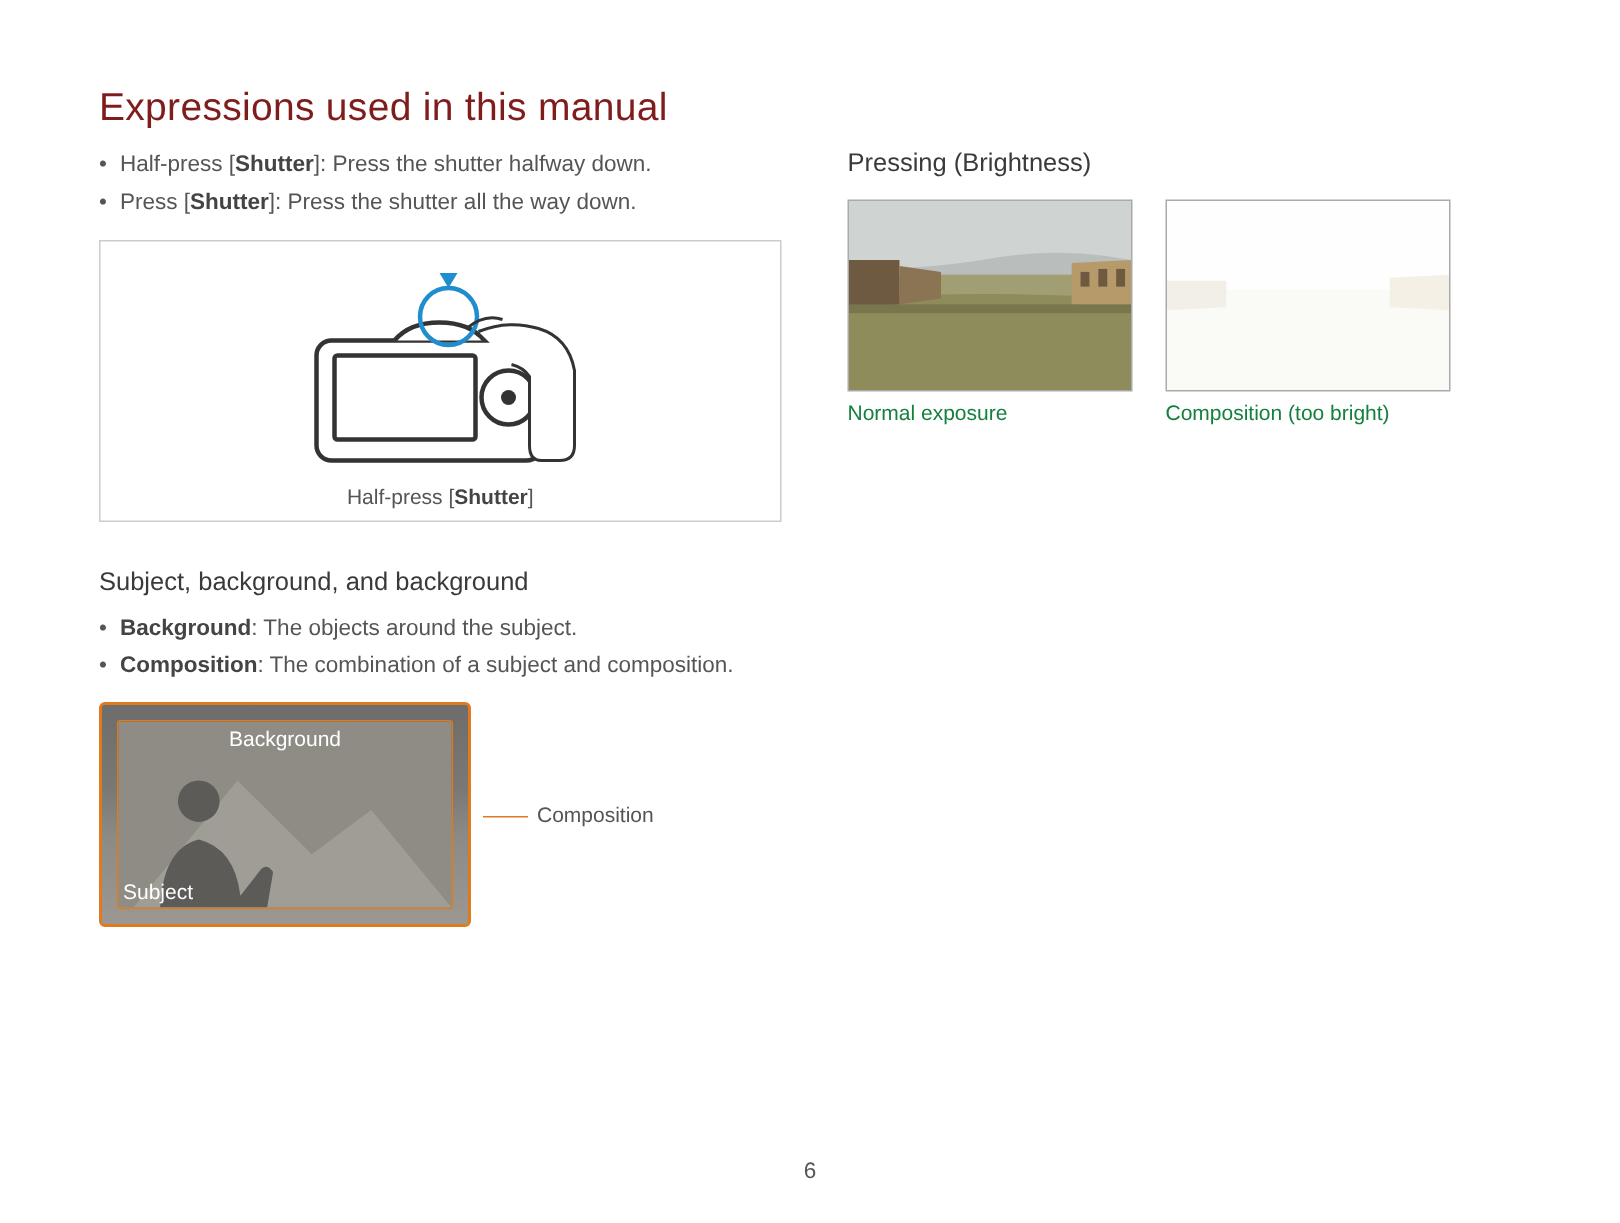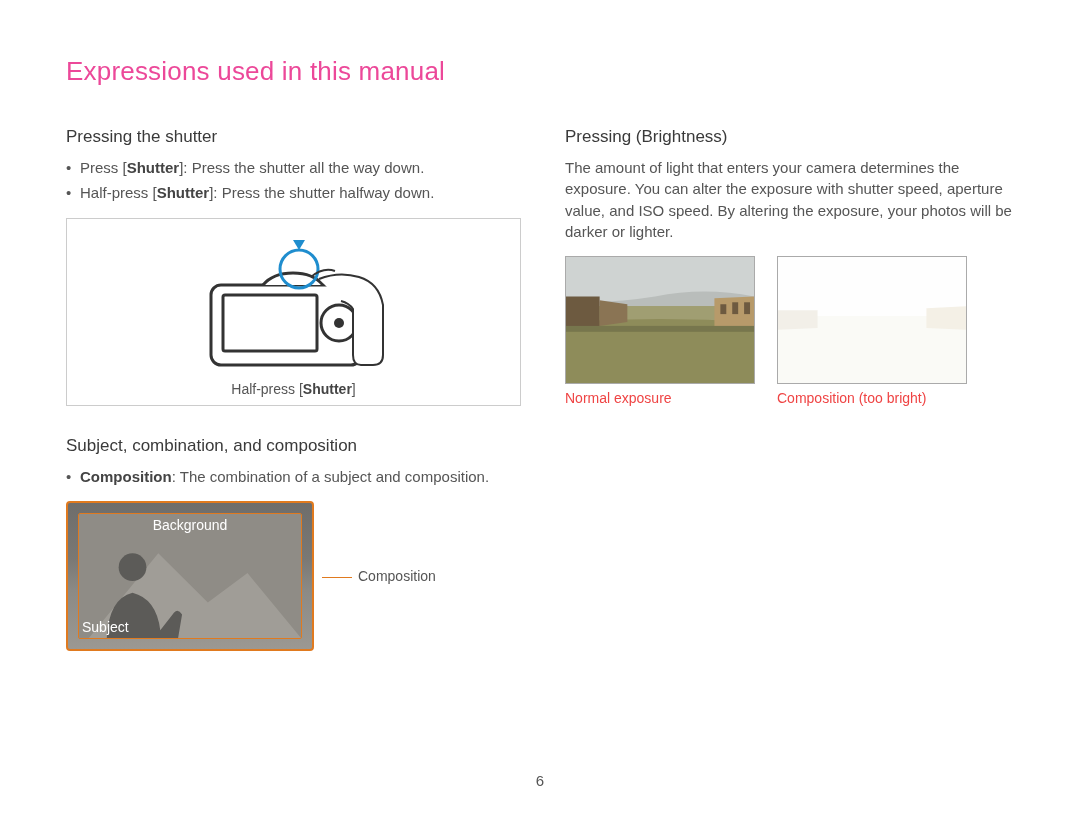--- a/index.html
+++ b/index.html
@@ -1,17 +1,17 @@
 <!DOCTYPE html>
 <html><head>
 <meta charset="utf-8">
 <style>
   html,body{margin:0;padding:0;background:#fff;font-family:"Helvetica Neue",Helvetica,Arial,sans-serif;color:#555;font-weight:300;}
   .page{width:1080px;height:815px;position:relative;box-sizing:border-box;padding:56px 60px 40px 66px;}
-  .title{color:#ec4899;font-size:26px;letter-spacing:.2px;margin-bottom:40px;font-weight:400;}
+  .title{color:#7f1d1d;font-size:26px;letter-spacing:.2px;margin-bottom:12px;font-weight:400;}
   .cols{display:flex;gap:44px;}
   .col{flex:1;min-width:0;}
   h3{font-size:17px;color:#3a3a3a;font-weight:400;margin:0 0 10px 0;}
   .body,.bullet{font-size:15px;line-height:1.42;color:#555;}
   ul.bul{list-style:none;padding:0;margin:0 0 14px 0;}
   ul.bul li{position:relative;padding-left:14px;margin-bottom:4px;}
   ul.bul li::before{content:"•";position:absolute;left:0;top:0;}
   .b{font-weight:600;color:#444;}
 
   
@@ -28,45 +28,44 @@
   .comp-label{color:#fff;font-size:14px;position:absolute;}
   .lbl-bg{top:14px;left:0;right:0;text-align:center;}
   .lbl-sub{left:14px;bottom:14px;}
   .comp-side{font-size:14px;color:#555;}
   .comp-lead{width:30px;height:0;border-top:1.5px solid #e07a1f;margin-right:6px;display:inline-block;vertical-align:middle;}
 
   
   .exp-row{display:flex;gap:22px;margin-top:14px;}
   .exp-cell{display:flex;flex-direction:column;width:190px;}
   .exp-img{width:190px;height:128px;border:1px solid #aaa;box-sizing:border-box;overflow:hidden;}
-  .exp-cap{font-size:14px;color:#ef4444;margin-top:6px;}
+  .exp-cap{font-size:14px;color:#15803d;margin-top:6px;}
   .overexp{background:#fdfdfd;}
   
   .pgnum{position:absolute;bottom:26px;left:0;right:0;text-align:center;font-size:15px;color:#555;}
   
   .sect{margin-bottom:30px;}
 </style>
 </head>
 <body>
 
 <div class="page">
   <div class="title">Expressions used in this manual</div>
 
   <div class="cols">
 
     <div class="col">
 
       <div class="sect">
-        <h3>Pressing the shutter</h3>
         <ul class="bul">
           <li class="bullet">
-            <span>Press [</span><span class="b">Shutter</span><span>]: Press the shutter all the way down.</span>
+            <span>Half-press [</span><span class="b">Shutter</span><span>]: Press the shutter halfway down.</span>
           </li>
           <li class="bullet">
-            <span>Half-press [</span><span class="b">Shutter</span><span>]: Press the shutter halfway down.</span>
+            <span>Press [</span><span class="b">Shutter</span><span>]: Press the shutter all the way down.</span>
           </li>
         </ul>
 
         <div class="shutter-box">
 
           <div class="shutter-cell">
             <svg class="cam-svg" viewBox="0 0 190 150">
 
               <rect x="12" y="56" width="150" height="80" rx="10" fill="#fff" stroke="#333" stroke-width="3"></rect>
 
@@ -85,22 +84,25 @@
             </svg>
             <div class="cap">
               <span>Half-press [</span><span class="b">Shutter</span><span>]</span>
             </div>
           </div>
 
         </div>
       </div>
 
       <div class="sect">
-        <h3>Subject, combination, and composition</h3>
+        <h3>Subject, background, and background</h3>
         <ul class="bul">
+          <li class="bullet">
+            <span class="b">Background</span><span>: The objects around the subject.</span>
+          </li>
           <li class="bullet">
             <span class="b">Composition</span><span>: The combination of a subject and composition.</span>
           </li>
         </ul>
 
         <div class="comp-wrap">
           <div class="comp-fig">
             <div class="comp-inner">
               <svg viewBox="0 0 224 126" width="100%" height="100%" preserveAspectRatio="none">
 
@@ -119,21 +121,20 @@
             <span class="comp-lead"></span><span>Composition</span>
           </div>
         </div>
       </div>
 
     </div>
 
     <div class="col">
       <div class="sect">
         <h3>Pressing (Brightness)</h3>
-        <div class="body">The amount of light that enters your camera determines the exposure. You can alter the exposure with shutter speed, aperture value, and ISO speed. By altering the exposure, your photos will be darker or lighter.</div>
 
         <div class="exp-row">
           <div class="exp-cell">
             <div class="exp-img">
               <svg viewBox="0 0 190 128" width="100%" height="100%" preserveAspectRatio="none">
 
                 <rect x="0" y="0" width="190" height="50" fill="#cfd3d2"></rect>
                 <path d="M0 50 L190 50 L190 40 Q140 30 90 40 Q40 48 0 44 Z" fill="#b9bdbb"></path>
 
                 <rect x="0" y="50" width="190" height="78" fill="#8e8c5a"></rect>

